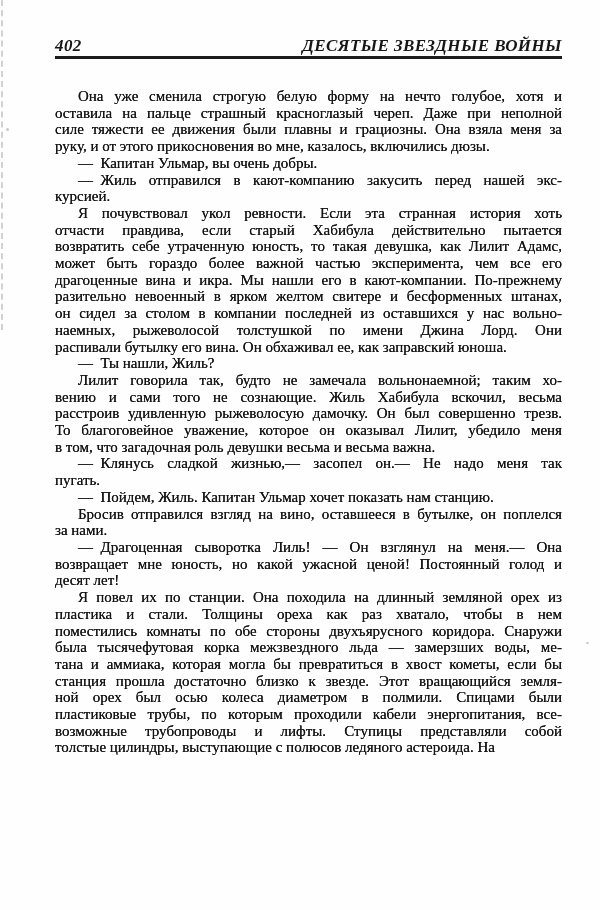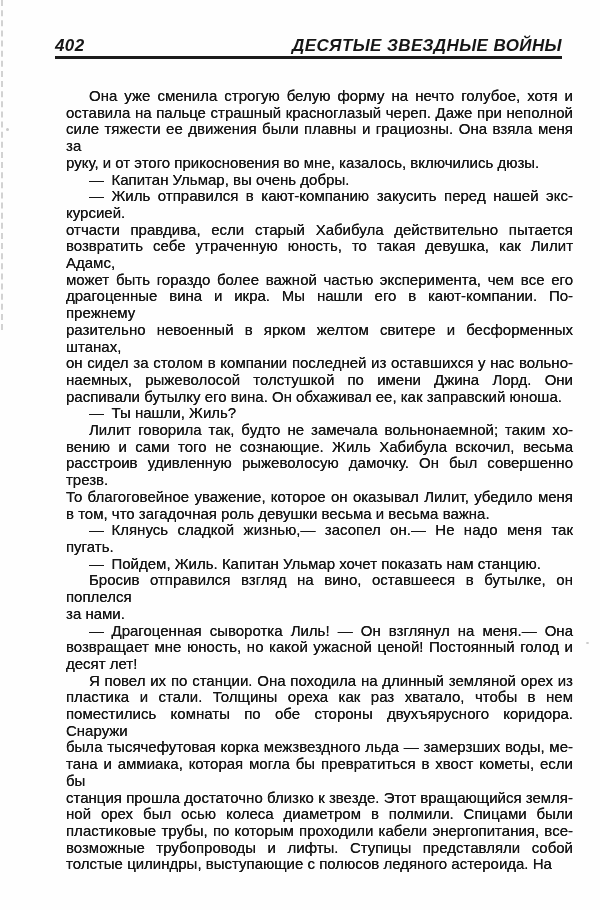--- a/index.html
+++ b/index.html
@@ -6,21 +6,21 @@
     margin: 0;
     padding: 0;
     background: #ffffff;
   }
   .page {
     position: relative;
     width: 600px;
     height: 910px;
     background: #fefefe;
     overflow: hidden;
-    font-family: Liberation Sans, sans-serif;
+    font-family: Liberation Serif, serif;
     color: #161616;
   }
   
   .edge-artifact {
     position: absolute;
     left: 1px;
     top: 0;
     height: 330px;
     width: 0;
     border-left: 2px dashed #bcbcbc;
@@ -51,21 +51,21 @@
   .header-rule {
     position: absolute;
     left: 55px;
     width: 507px;
     top: 56px;
     height: 2.5px;
     background: #1c1c1c;
   }
   .body-text {
     position: absolute;
-    left: 66px;
+    left: 55px;
     width: 507px;
     top: 88px;
     font-size: 15px;
     line-height: 16.7px;
     
     text-shadow: 0 0 0.45px currentColor;
   }
   .line {
     text-align: justify;
     white-space: normal;
@@ -101,20 +101,21 @@
         <div class="line">руку, и от этого прикосновения во мне, казалось, включились дюзы.</div>
       </div>
       <div>
         <div class="line indent">— Капитан Ульмар, вы очень добры.</div>
       </div>
       <div>
         <div class="line indent just">— Жиль отправился в кают-компанию закусить перед нашей экс-</div>
         <div class="line">курсией.</div>
       </div>
       <div>
+        <div class="line indent just">Я почувствовал укол ревности. Если эта странная история хоть</div>
         <div class="line just">отчасти правдива, если старый Хабибула действительно пытается</div>
         <div class="line just">возвратить себе утраченную юность, то такая девушка, как Лилит Адамс,</div>
         <div class="line just">может быть гораздо более важной частью эксперимента, чем все его</div>
         <div class="line just">драгоценные вина и икра. Мы нашли его в кают-компании. По-прежнему</div>
         <div class="line just">разительно невоенный в ярком желтом свитере и бесформенных штанах,</div>
         <div class="line just">он сидел за столом в компании последней из оставшихся у нас вольно-</div>
         <div class="line just">наемных, рыжеволосой толстушкой по имени Джина Лорд. Они</div>
         <div class="line">распивали бутылку его вина. Он обхаживал ее, как заправский юноша.</div>
       </div>
       <div>

